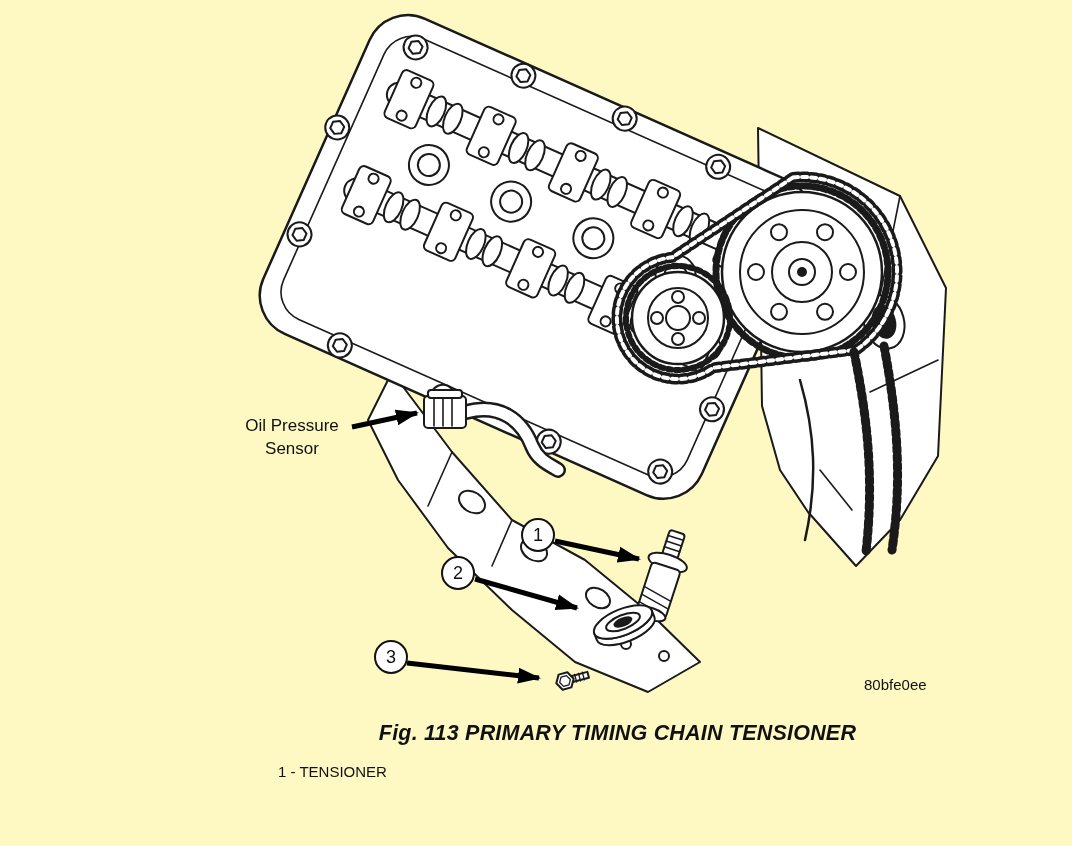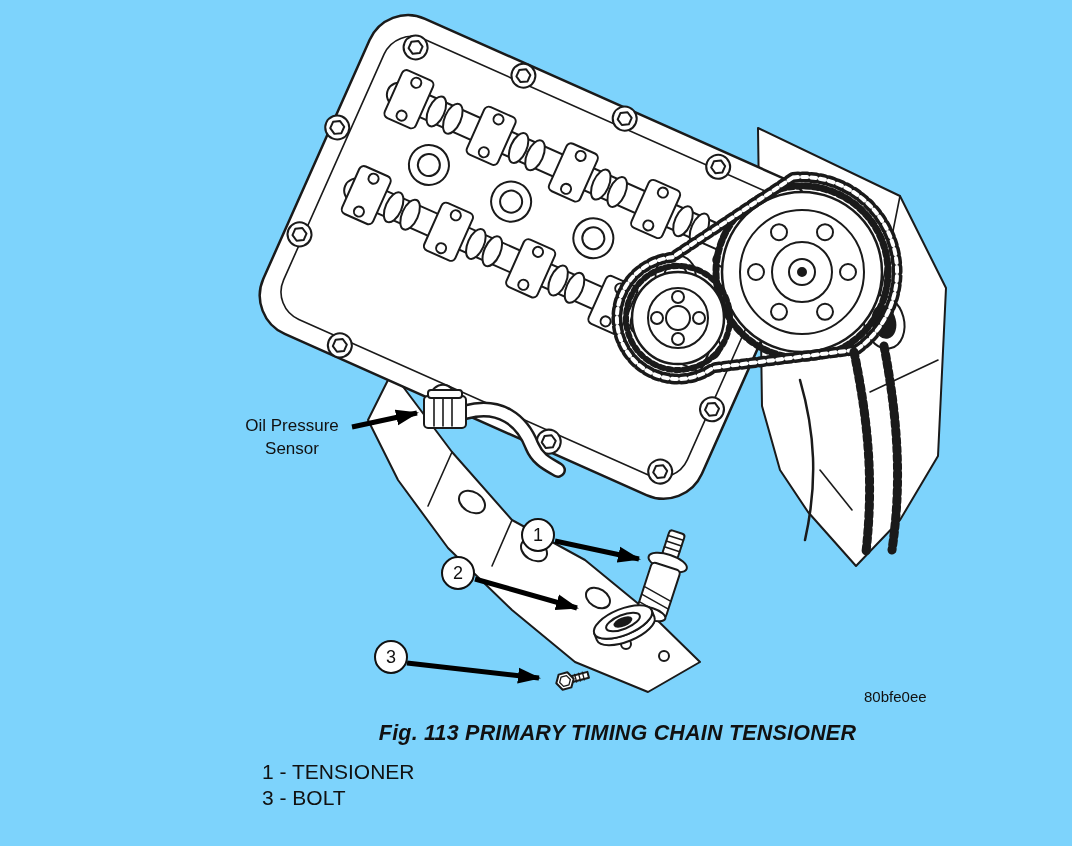--- a/index.html
+++ b/index.html
@@ -1,27 +1,27 @@
 <!DOCTYPE html>
 <html><head>
 <meta charset="utf-8">
 <style>
   html,body{margin:0;padding:0;background:#fff;}
-  #page{position:relative;width:1072px;height:846px;background:#7dd3fc;overflow:hidden;
+  #page{position:relative;width:1072px;height:846px;background:#fef9c3;overflow:hidden;
         font-family:"Liberation Sans", sans-serif;color:#111;}
   #art{position:absolute;left:0;top:0;}
   .callout{position:absolute;width:30px;height:30px;border:2px solid #111;border-radius:50%;
            background:#fff;display:flex;align-items:center;justify-content:center;
            font-size:18px;line-height:1;}
   .oil-label{position:absolute;left:226px;top:414px;width:132px;text-align:center;
              font-size:17px;line-height:23px;}
-  .fig-code{position:absolute;left:864px;top:676px;font-size:15px;margin-top:12px;}
+  .fig-code{position:absolute;left:864px;top:676px;font-size:15px;}
   .caption{position:absolute;left:160px;top:721px;width:915px;text-align:center;
            font-size:21.5px;font-weight:bold;font-style:italic;letter-spacing:.2px;}
-  .legend{position:absolute;left:262px;top:759px;font-size:21px;line-height:26px;}
+  .legend{position:absolute;left:278px;top:759px;font-size:15px;line-height:26px;}
   .legend-item{white-space:pre;}
 </style>
 </head>
 <body>
 
 <div id="page">
 
   <svg id="art" width="1072" height="846" viewBox="0 0 1072 846">
     <defs>
       <g id="bolt">
@@ -217,16 +217,15 @@
   <div class="callout" style="left:521px;top:518px">1</div>
   <div class="callout" style="left:441px;top:556px">2</div>
   <div class="callout" style="left:374px;top:640px">3</div>
 
   <div class="fig-code">80bfe0ee</div>
 
   <div class="caption">Fig. 113 PRIMARY TIMING CHAIN TENSIONER</div>
 
   <div class="legend">
     <div class="legend-item">1 - TENSIONER</div>
-    <div class="legend-item">3 - BOLT</div>
   </div>
 
 </div>
 
 </body></html>

